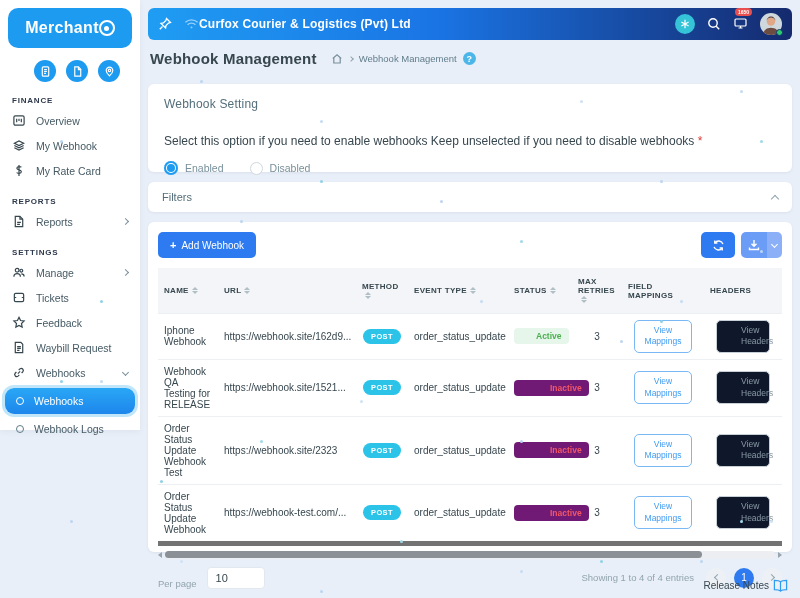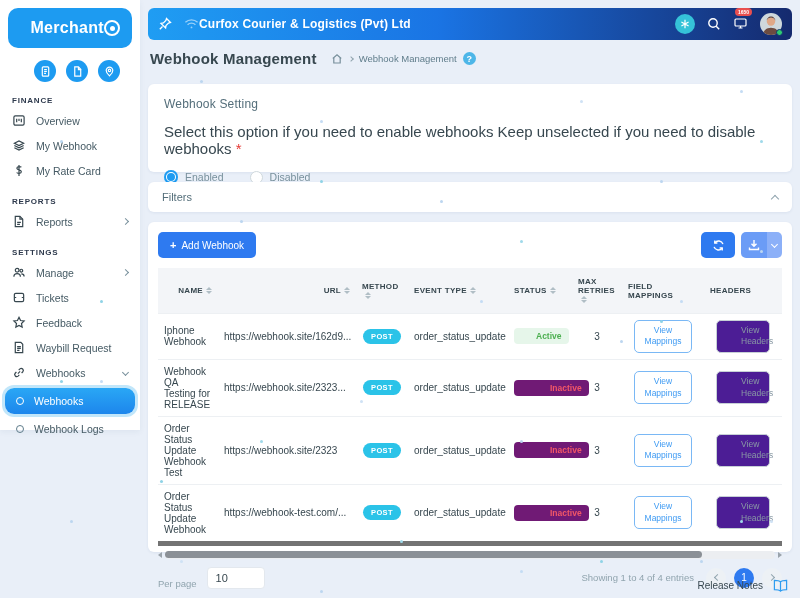--- a/index.html
+++ b/index.html
@@ -20,21 +20,21 @@
     560px 200px #bcd6f0, 300px 260px #cfe2f5, 460px 300px #bcd6f0, 620px 160px #c4dcf4; }
   .dots2 { left:100px; top:300px; width:3px; height:3px; background:#8fd3e6;
     box-shadow:220px -120px #8fd3e6, 420px -60px #9fd9ea, 560px 20px #8fd3e6, 660px -160px #9fd9ea,
     60px 180px #8fd3e6, 300px 240px #9fd9ea, 500px 260px #8fd3e6, 640px 220px #9fd9ea,
     -40px 80px #8fd3e6, 160px 140px #9fd9ea; }
 
   
   .sidebar { position:absolute; left:0; top:0; width:140px; height:430px; background:#ffffff;
     box-shadow:0 2px 6px rgba(30,60,110,.06); z-index:2; }
   .brand { margin:8px; height:40px; background:#1d9bf1; border-radius:10px; display:flex;
-    align-items:center; justify-content:flex-end; padding:0 12px; color:#fff; }
+    align-items:center; justify-content:center; padding:0 12px; color:#fff; }
   .brand-name { font-weight:bold; font-size:16px; letter-spacing:.3px; }
   .brand-target { width:16px; height:16px; border:2px solid #fff; border-radius:50%; display:flex; align-items:center; justify-content:center; }
   .brand-target i { width:5px; height:5px; background:#fff; border-radius:50%; }
   .quick-icons { display:flex; justify-content:center; gap:10px; margin:12px 0 4px 14px; }
   .qicon { width:22px; height:22px; border-radius:50%; background:#1d9bf1; display:flex; align-items:center; justify-content:center; }
   .qicon svg { stroke:#fff; }
   .side-label { margin:14px 12px 3px; font-size:8px; font-weight:bold; letter-spacing:.8px; color:#2e3a4d; }
   .side-item { display:flex; align-items:center; gap:10px; padding:6px 12px; font-size:10.5px; color:#455a64; cursor:pointer; }
   .side-item svg { flex:0 0 14px; stroke:#37474f; }
   .side-item .lbl { flex:1; }
@@ -66,21 +66,21 @@
   .crumbs { display:flex; align-items:center; gap:6px; font-size:9.5px; color:#607d8b; }
   .crumb-sep { width:4px; height:4px; border-right:1.2px solid #90a4ae; border-bottom:1.2px solid #90a4ae; transform:rotate(-45deg); }
   .help-bubble { width:13px; height:13px; border-radius:50%; background:#4db6e8; color:#fff; font-size:9px; font-weight:bold;
     display:flex; align-items:center; justify-content:center; }
 
   
   .card { position:absolute; left:148px; width:644px; background:#fff; border-radius:6px;
     box-shadow:0 1px 3px rgba(30,60,110,.07); z-index:2; }
   .card-setting { top:84px; height:88px; padding:13px 16px; }
   .cs-title { font-size:12px; color:#546e7a; letter-spacing:.2px; }
-  .cs-desc { margin-top:12px; font-size:15px; color:#37474f; }
+  .cs-desc { margin-top:23px; font-size:12px; color:#37474f; }
   .req { color:#e53935; }
   .radio-row { margin-top:13px; display:flex; align-items:center; gap:26px; }
   .radio-opt { display:flex; align-items:center; gap:7px; font-size:10.5px; color:#78909c; cursor:pointer; }
   .radio-on { width:14px; height:14px; border-radius:50%; background:#1d9bf1; box-shadow:inset 0 0 0 2px #1d9bf1, inset 0 0 0 3px #fff; }
   .radio-off { width:13px; height:13px; border-radius:50%; border:1.5px solid #cfd8dc; background:#fff; }
 
   .card-filters { top:182px; height:30px; padding:0 14px; display:flex; align-items:center; justify-content:space-between; }
   .filters-title { font-size:11px; color:#546e7a; }
   .chev-up { width:6px; height:6px; border-left:1.5px solid #90a4ae; border-top:1.5px solid #90a4ae; transform:rotate(45deg); margin-top:3px; }
 
@@ -93,37 +93,37 @@
   .btn-refresh { width:34px; height:26px; background:#2e7af0; border:none; border-radius:5px; display:flex; align-items:center; justify-content:center; cursor:pointer; }
   .btn-split { display:flex; border-radius:5px; overflow:hidden; cursor:pointer; }
   .btn-dl { width:26px; height:26px; background:#6b9cf6; border:none; display:flex; align-items:center; justify-content:center; cursor:pointer; }
   .btn-dl-caret { width:15px; height:26px; background:#8cb0f8; border:none; display:flex; align-items:center; justify-content:center; cursor:pointer; }
   .caret-dn { width:5px; height:5px; border-right:1.3px solid #fff; border-bottom:1.3px solid #fff; transform:rotate(45deg); margin-top:-2px; }
 
   table { width:624px; border-collapse:collapse; margin-top:10px; table-layout:fixed; }
   col.c-name{width:60px} col.c-url{width:138px} col.c-method{width:52px} col.c-event{width:100px}
   col.c-status{width:64px} col.c-retries{width:50px} col.c-map{width:82px} col.c-head{width:78px}
   thead th { background:#f3f5f8; font-size:8px; color:#37474f; text-transform:uppercase; letter-spacing:.3px;
-    padding:9px 6px; text-align:right; font-weight:bold; vertical-align:middle; }
+    padding:9px 6px; text-align:left; font-weight:bold; vertical-align:middle; }
   thead th.center { text-align:left; }
   .sort { display:inline-block; vertical-align:middle; margin-left:3px; }
   .sort i { display:block; width:0; height:0; border-left:3px solid transparent; border-right:3px solid transparent; }
   .sort .up { border-bottom:3px solid #b0bec5; margin-bottom:1px; }
   .sort .dn { border-top:3px solid #b0bec5; }
   tbody td { border-top:1px solid #edf0f3; padding:6px 6px; font-size:10px; color:#37474f; vertical-align:middle; }
   tbody tr:last-child td { border-bottom:5px solid #737373; }
   td.center { text-align:center; }
   .pill-method { display:inline-block; background:#2bc3e8; color:#fff; font-size:7.5px; font-weight:bold;
     letter-spacing:.4px; padding:3px 8px; border-radius:9px; }
   .pill-status { display:inline-block; font-size:8.5px; font-weight:bold; padding:3px 7px; border-radius:4px; }
   .st-active { color:#4caf50; background:#e6f6ea;padding-left:22px; }
   .st-inactive { color:#f25767; background:#701a75;padding-left:36px; }
   .btn-map { background:#fff; border:1px solid #7ab8f5; color:#3f9bf3; border-radius:5px; font-size:8.5px;
     font-family:inherit; padding:4px 8px; line-height:1.35; width:58px; cursor:pointer; }
-  .btn-head { background:#4c1d95; border:1px solid #c7d0d6; color:#8a9aa5; border-radius:5px; font-size:8.5px;
+  .btn-head { background:#0f172a; border:1px solid #c7d0d6; color:#8a9aa5; border-radius:5px; font-size:8.5px;
     font-family:inherit; padding:4px 24px; line-height:1.35; width:54px; cursor:pointer; }
 
   .hscroll { display:flex; align-items:center; gap:3px; margin-top:5px; }
   .hs-arrow { width:0; height:0; border-top:3.5px solid transparent; border-bottom:3.5px solid transparent; }
   .hs-left { border-right:4px solid #9aa3ab; }
   .hs-right { border-left:4px solid #9aa3ab; }
   .hs-track { flex:1; height:8px; background:#eceef1; border-radius:4px; position:relative; }
   .hs-thumb { position:absolute; left:0; top:0.5px; height:7px; width:88%; background:#8b9096; border-radius:4px; cursor:grab; }
 
   .pager { display:flex; align-items:center; justify-content:space-between; margin-top:8px; }
@@ -134,21 +134,21 @@
   .pager-right { display:flex; align-items:center; gap:8px; }
   .showing { font-size:9.5px; color:#90a4ae; margin-right:4px; }
   .pg-circle { width:20px; height:20px; border-radius:50%; background:#edf1f5; display:flex; align-items:center;
     justify-content:center; cursor:pointer; }
   .pg-circle .ar { width:5px; height:5px; border-right:1.4px solid #90a4ae; border-bottom:1.4px solid #90a4ae; }
   .ar-l { transform:rotate(135deg); margin-left:2px; }
   .ar-r { transform:rotate(-45deg); margin-right:2px; }
   .pg-current { width:20px; height:20px; border-radius:50%; background:#2e7af0; color:#fff; font-size:10px;
     display:flex; align-items:center; justify-content:center; cursor:pointer; }
 
-  .footer { position:absolute; right:12px; bottom:6px; display:flex; align-items:center; gap:10px; z-index:2; }
+  .footer { position:absolute; right:12px; bottom:6px; display:flex; align-items:center; gap:4px; z-index:2; }
   .release-label { font-size:10px; color:#37474f; cursor:pointer; }
 </style>
 </head>
 <body>
 
 <div class="dots"></div>
 <div class="dots2"></div>
 
 <div class="sidebar">
   <div class="brand">
@@ -400,21 +400,21 @@
         <td>https://webhook.site/162d9...</td>
         <td class="center"><span class="pill-method">POST</span></td>
         <td>order_status_update</td>
         <td class="center"><span class="pill-status st-active">Active</span></td>
         <td class="center">3</td>
         <td class="center"><button class="btn-map">View Mappings</button></td>
         <td class="center"><button class="btn-head">View Headers</button></td>
       </tr>
       <tr>
         <td>Webhook QA Testing for RELEASE</td>
-        <td>https://webhook.site/2323...</td>
+        <td>https://webhook.site/1521...</td>
         <td class="center"><span class="pill-method">POST</span></td>
         <td>order_status_update</td>
         <td class="center"><span class="pill-status st-inactive">Inactive</span></td>
         <td class="center">3</td>
         <td class="center"><button class="btn-map">View Mappings</button></td>
         <td class="center"><button class="btn-head">View Headers</button></td>
       </tr>
       <tr>
         <td>Order Status Update Webhook Test</td>
         <td>https://webhook.site/2323</td>

